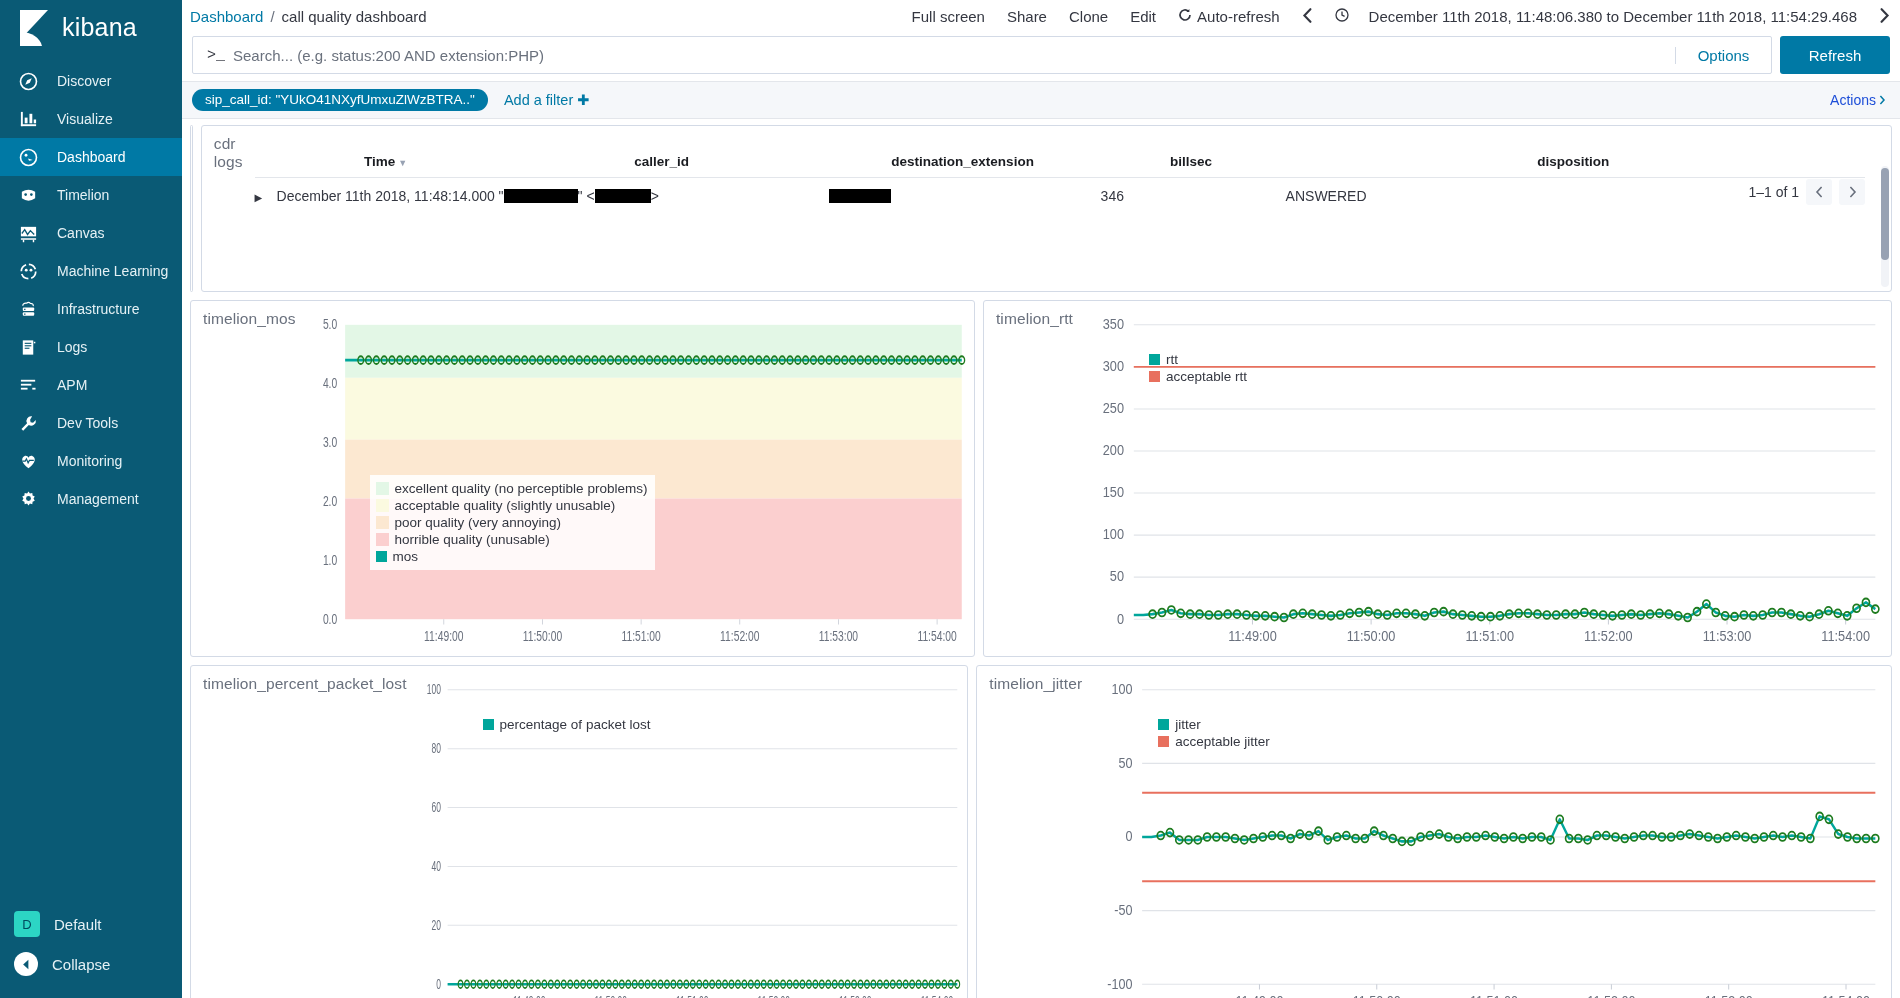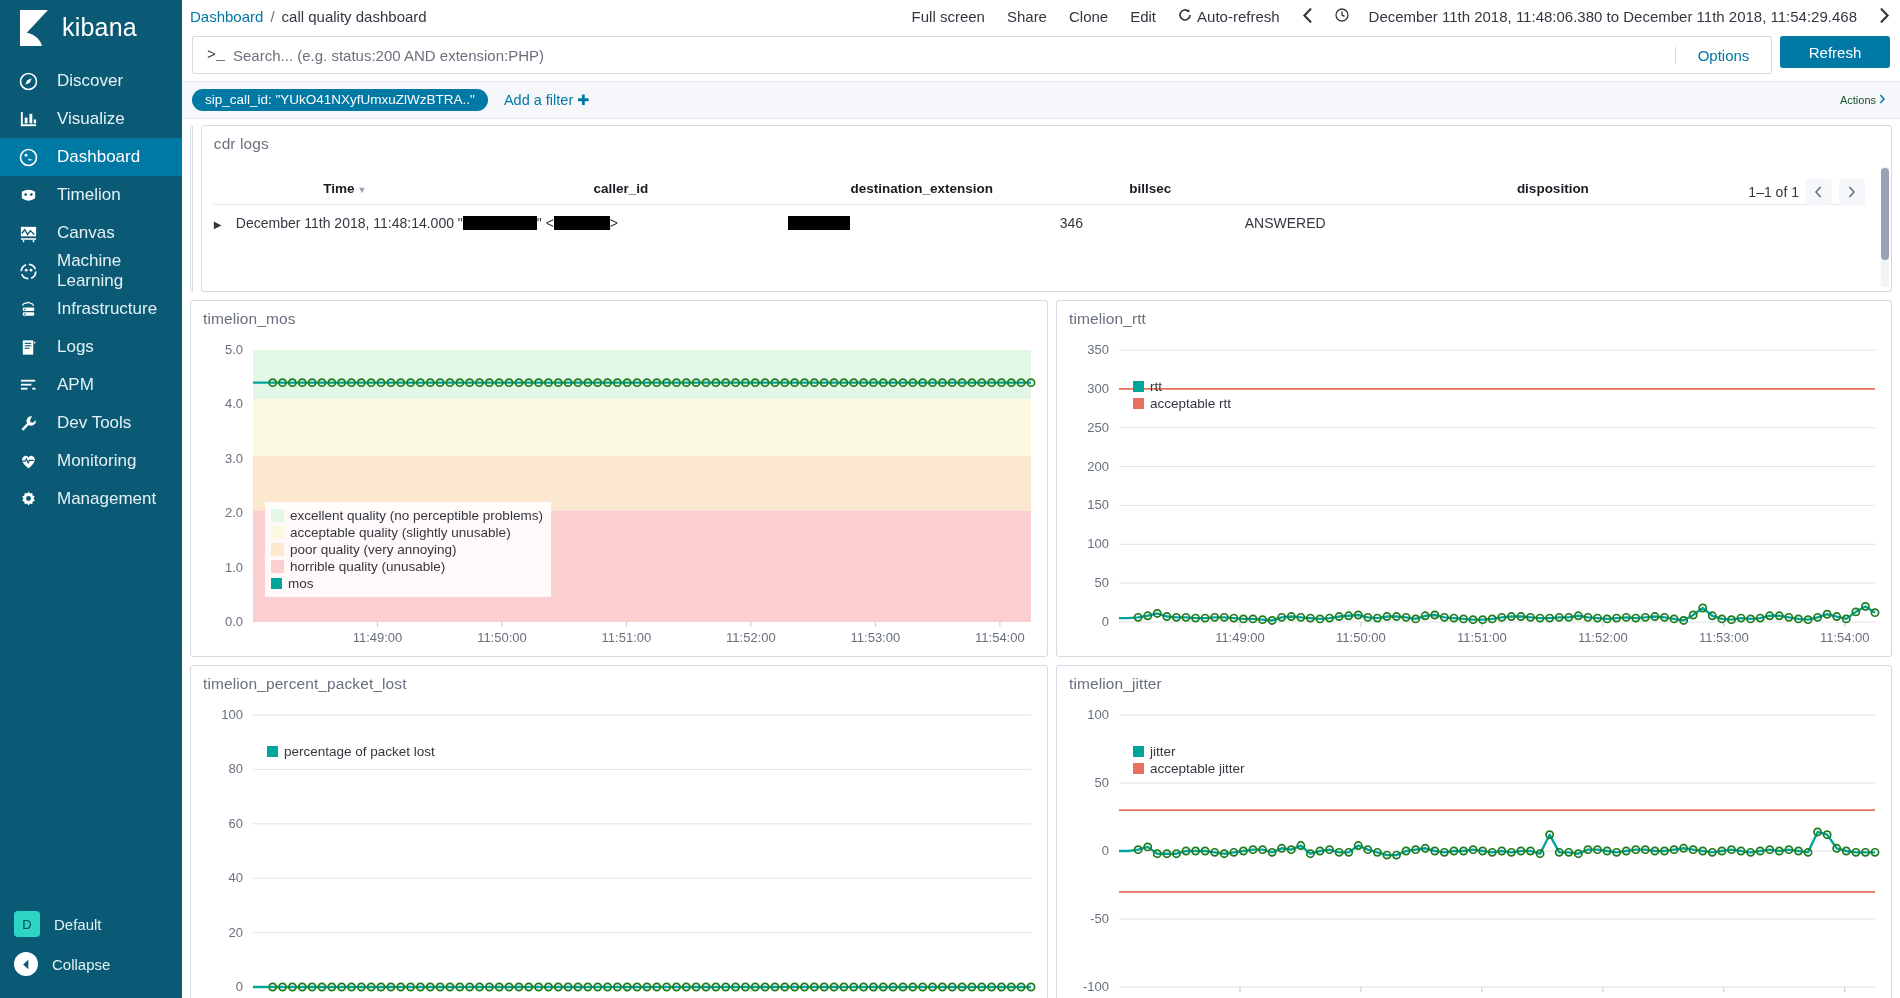--- a/index.html
+++ b/index.html
@@ -18,21 +18,21 @@
     flex-shrink: 0; color: #fff;
   }
   .brand { height: 55px; display: flex; align-items: center; padding-left: 18px; gap: 12px; }
   .brand-mark { width: 32px; height: 36px; position: relative; }
   .brand-mark svg { display:block; }
   .brand-text { font-size: 25px; font-weight: 400; letter-spacing: .2px; color: #fff; }
   .nav { display: flex; flex-direction: column; margin-top: 7px; }
   .nav-item {
     height: 38px; display: flex; align-items: center;
     padding-left: 17px; gap: 18px; cursor: pointer;
-    color: #E5F1F5; font-size: 17px;
+    color: #E5F1F5; font-size: 14px;
   }
   .nav-item.active { background: #0079A5; color:#fff; }
   .nav-ico { width: 22px; height: 22px; display:flex; align-items:center; justify-content:center; flex-shrink:0; }
   .nav-ico svg { display:block; }
   .spacer { flex: 1 1 auto; }
   .bottom-item { height: 40px; display:flex; align-items:center; padding-left:14px; gap:14px; cursor:pointer; font-size:15px; color:#E5F1F5;}
   .avatar-sq {
     width: 26px; height: 26px; border-radius: 4px; background: #2CD5C4;
     color:#014a5e; font-size: 13px; display:flex; align-items:center; justify-content:center;
     font-weight: 400;
@@ -71,41 +71,41 @@
     font-family:"Liberation Sans", sans-serif; background:transparent; min-width:0;
   }
   .qinput::placeholder { color: #6a717d; }
   .qoptions {
     width: 96px; border-left:1px solid #D3DAE6; display:flex; align-items:center;
     justify-content:center; color:#0079A5; font-size:15px; cursor:pointer;
   }
   .qrefresh {
     width: 110px; margin-left: 8px; background:#0079A5; color:#fff;
     display:flex; align-items:center; justify-content:center;
-    font-size:15px; border-radius:3px; cursor:pointer; height:32px;
+    font-size:15px; border-radius:3px; cursor:pointer; height:38px;
   }
 
   
   .filterbar {
     background:#F5F7FA; border-top:1px solid #E3E6EB; border-bottom:1px solid #E3E6EB;
     height:38px; display:flex; align-items:center; padding: 0 14px 0 10px; gap:16px; flex-shrink:0;
   }
   .pill {
     background:#0079A5; color:#fff; border-radius:14px; padding:3px 13px 4px 13px;
     font-size:13.5px; cursor:pointer; white-space:nowrap;
   }
   .addfilter { color:#0079A5; font-size:14.5px; cursor:pointer; display:flex; align-items:flex-end; gap:4px;}
-  .actions-link { margin-left:auto; color:#14532d; font-size:11px; cursor:pointer; display:flex; align-items:center; gap:3px;}
+  .actions-link { margin-left:auto; color:#1d4ed8; font-size:14px; cursor:pointer; display:flex; align-items:center; gap:3px;}
 
   
   .board { flex:1 1 auto; overflow:hidden; padding: 6px 8px 0 8px; background:#fff; position:relative;}
   .row { display:flex; gap:8px; }
   .panel {
     border:1px solid #D3DAE6; border-radius:3px; background:#fff;
-    display:flex; flex-direction:column; position:relative; overflow:hidden;
+    display:flex; flex-direction:row; position:relative; overflow:hidden;
   }
   .panel-title {
     font-size:15.5px; color:#69707D; padding: 9px 0 0 12px; font-weight:400;
     letter-spacing:.1px;
   }
 
   
   .cif { width: 462px; height: 167px; }
   .cif-body { padding: 20px 18px 0 18px; }
   .cif-label { font-size: 13.5px; font-weight:bold; color:#1a1c21; margin-bottom:6px;}

